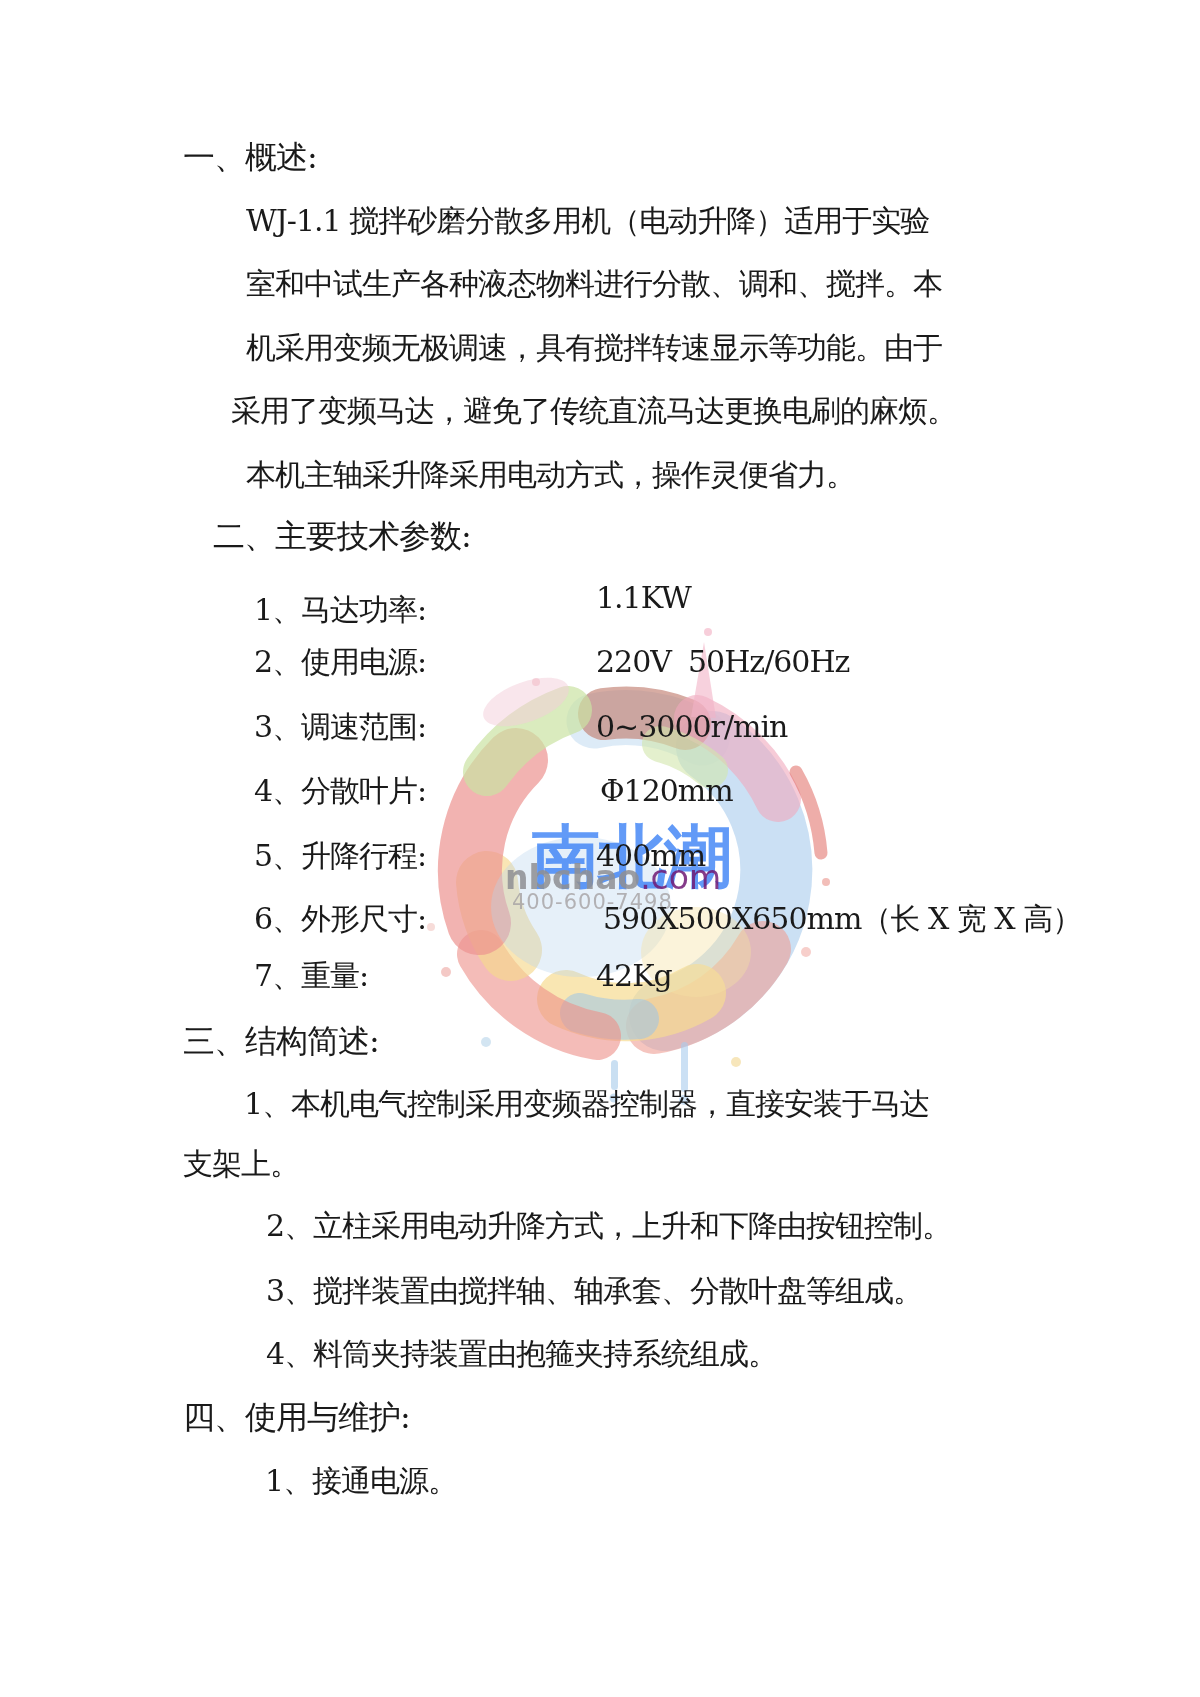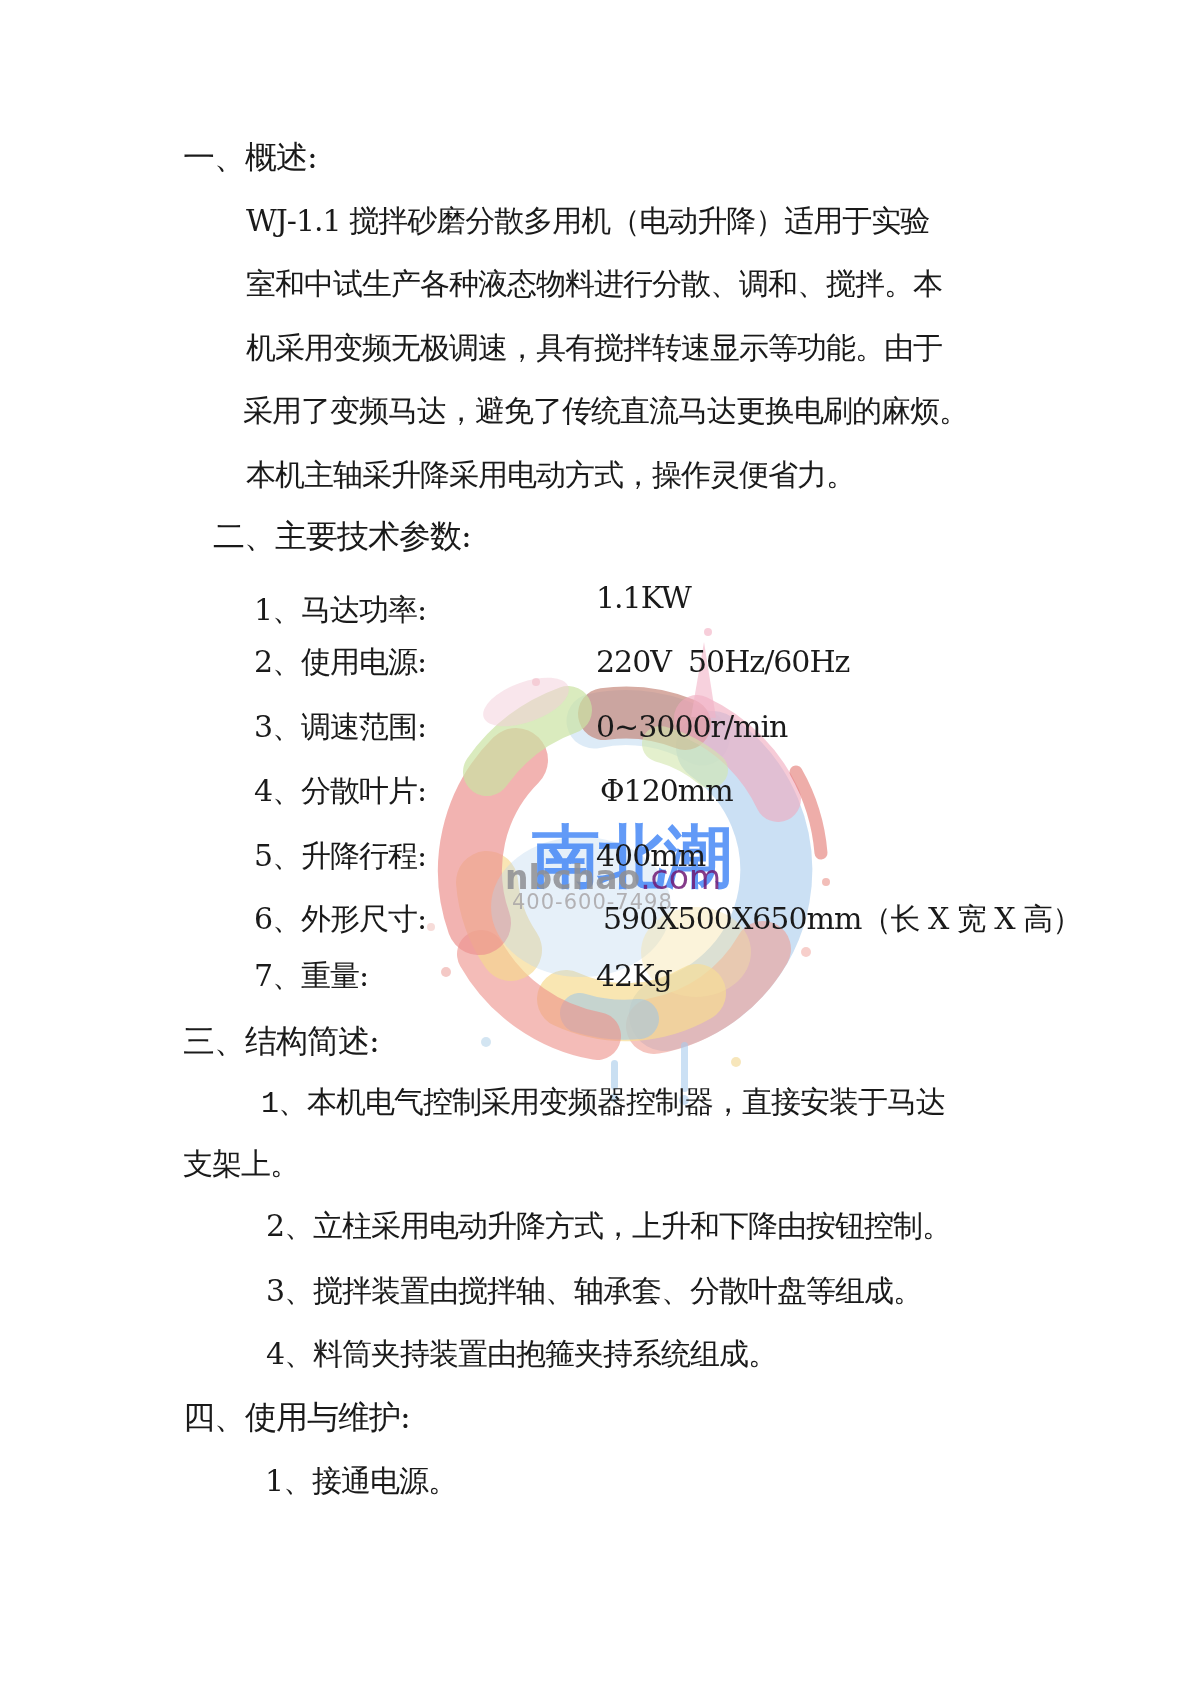--- a/index.html
+++ b/index.html
@@ -86,41 +86,41 @@
   </svg>
 
   <div class="wm-text wm-brand">南北潮</div>
   <div class="wm-text wm-domain"><span>nbchao</span><span class="suffix">.com</span></div>
   <div class="wm-text wm-phone">400-600-7498</div>
 
   <div class="line heading" style="left:183px;top:135px;">一、概述:</div>
   <div class="line" style="left:246px;top:199px;">WJ-1.1 搅拌砂磨分散多用机（电动升降）适用于实验</div>
   <div class="line" style="left:246px;top:262px;">室和中试生产各种液态物料进行分散、调和、搅拌。本</div>
   <div class="line" style="left:246px;top:326px;">机采用变频无极调速，具有搅拌转速显示等功能。由于</div>
-  <div class="line" style="left:243px;top:389px;text-align:right;">采用了变频马达，避免了传统直流马达更换电刷的麻烦。</div>
+  <div class="line" style="left:231px;top:389px;text-align:right;">采用了变频马达，避免了传统直流马达更换电刷的麻烦。</div>
   <div class="line" style="left:246px;top:453px;">本机主轴采升降采用电动方式，操作灵便省力。</div>
 
   <div class="line heading" style="left:183px;top:514px;margin-left:30px;">二、主要技术参数:</div>
   <div class="line" style="left:254px;top:576px;margin-top:12px;">1、马达功率:</div>
   <div class="line" style="left:596px;top:576px;">1.1KW</div>
   <div class="line" style="left:254px;top:640px;">2、使用电源:</div>
   <div class="line" style="left:596px;top:640px;">220V  50Hz/60Hz</div>
   <div class="line" style="left:254px;top:705px;">3、调速范围:</div>
   <div class="line" style="left:596px;top:705px;">0~3000r/min</div>
   <div class="line" style="left:254px;top:769px;">4、分散叶片:</div>
   <div class="line" style="left:600px;top:769px;">Φ120mm</div>
   <div class="line" style="left:254px;top:834px;">5、升降行程:</div>
   <div class="line" style="left:596px;top:834px;">400mm</div>
   <div class="line" style="left:254px;top:897px;">6、外形尺寸:</div>
   <div class="line" style="left:603px;top:897px;">590X500X650mm（长 X 宽 X 高）</div>
   <div class="line" style="left:254px;top:954px;">7、重量:</div>
   <div class="line" style="left:596px;top:954px;">42Kg</div>
 
   <div class="line heading" style="left:183px;top:1019px;">三、结构简述:</div>
-  <div class="line" style="left:261px;top:1082px;font-family:Liberation Mono, monospace;">1、本机电气控制采用变频器控制器，直接安装于马达</div>
+  <div class="line" style="left:244px;top:1082px;">1、本机电气控制采用变频器控制器，直接安装于马达</div>
   <div class="line" style="left:183px;top:1142px;">支架上。</div>
   <div class="line" style="left:266px;top:1204px;">2、立柱采用电动升降方式，上升和下降由按钮控制。</div>
   <div class="line" style="left:266px;top:1269px;">3、搅拌装置由搅拌轴、轴承套、分散叶盘等组成。</div>
   <div class="line" style="left:266px;top:1332px;">4、料筒夹持装置由抱箍夹持系统组成。</div>
 
   <div class="line heading" style="left:183px;top:1395px;">四、使用与维护:</div>
   <div class="line" style="left:265px;top:1459px;">1、接通电源。</div>
 
 </div>
 

